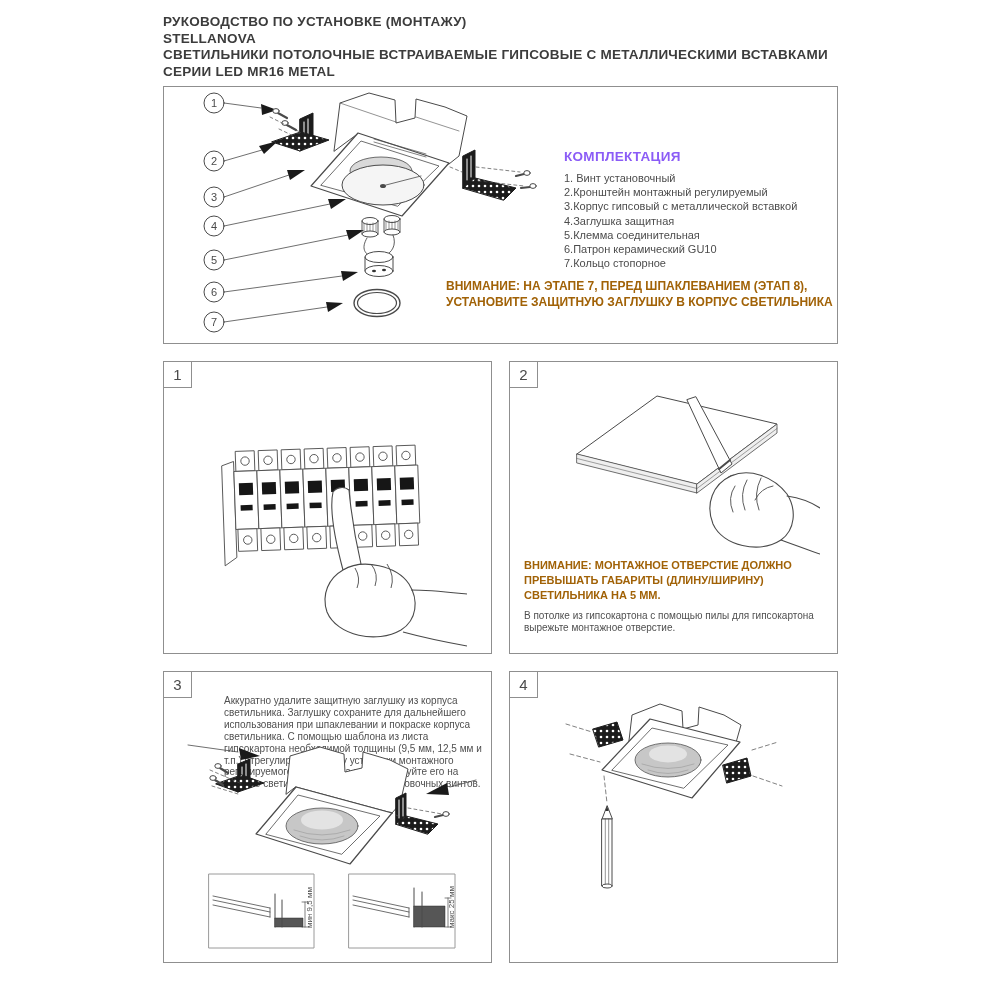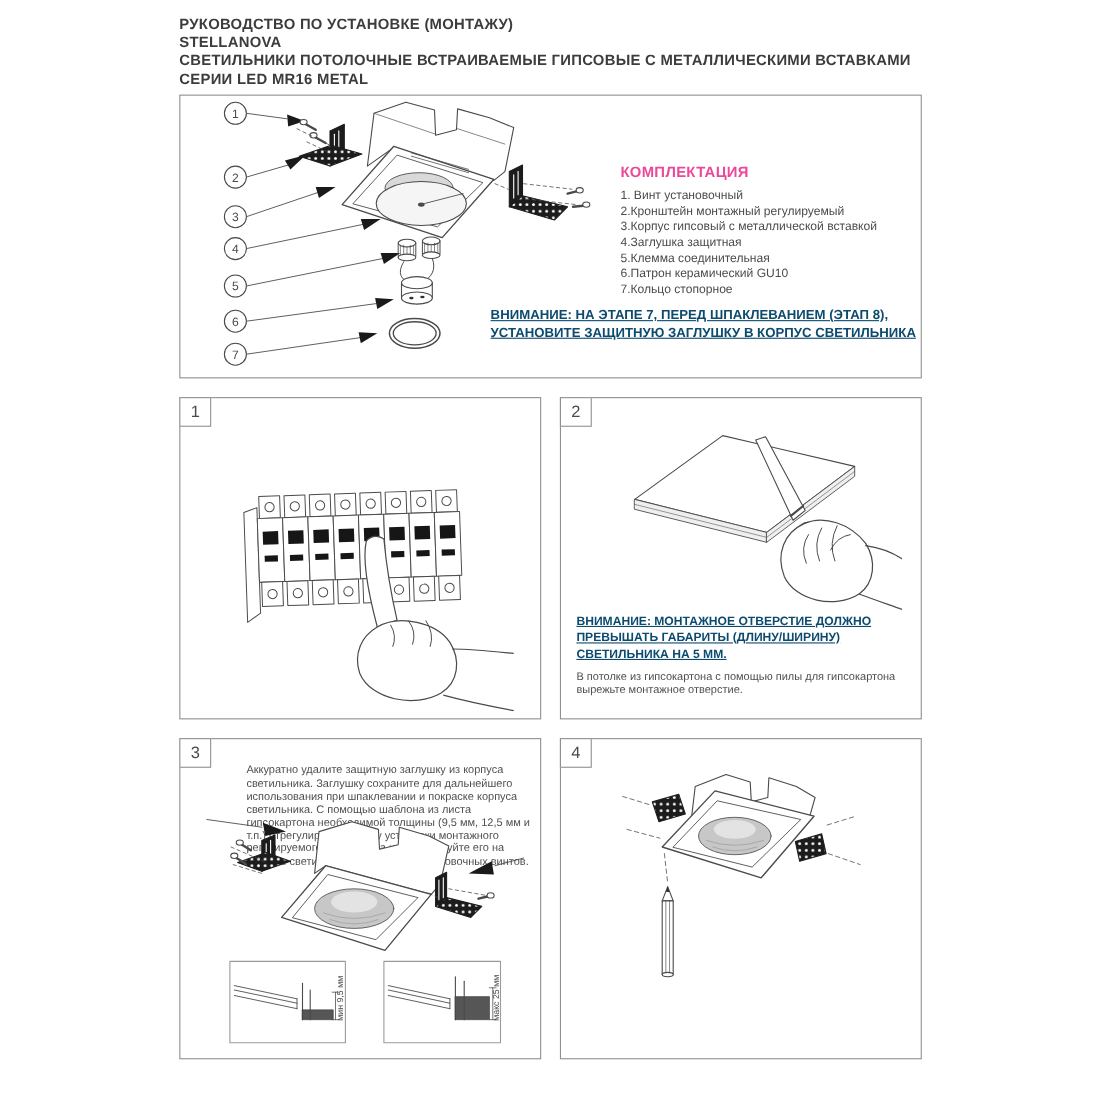--- a/index.html
+++ b/index.html
@@ -8,23 +8,23 @@
     font-family:"Liberation Sans", sans-serif;color:#3d3d3d;overflow:hidden;
   }
   .hdr{position:absolute;left:163px;top:14px;font-size:13.5px;font-weight:bold;
        line-height:16.5px;letter-spacing:.25px;color:#3c3c3c;}
   .hdr div{white-space:nowrap;}
   .panel{position:absolute;border:1px solid #8f8f8f;background:#fff;box-sizing:border-box;}
   .numbox{position:absolute;left:-1px;top:-1px;width:29px;height:27px;border:1px solid #8f8f8f;
           background:#fff;display:flex;align-items:center;justify-content:center;
           font-size:15px;color:#4a4a4a;box-sizing:border-box;}
   .kit{position:absolute;left:400px;top:62px;}
-  .kit-title{font-size:13.5px;font-weight:bold;letter-spacing:.3px;color:#ec4899;margin-bottom:7px;}
+  .kit-title{font-size:13.5px;font-weight:bold;letter-spacing:.3px;color:#8b5cf6;margin-bottom:7px;}
   .kit-item{font-size:11px;line-height:14.2px;color:#4c4c4c;}
-  .warn{font-weight:bold;color:#0c4a6e;text-decoration:underline;}
+  .warn{font-weight:bold;color:#a16207;}
   .top-warn{position:absolute;left:282px;top:191px;width:395px;font-size:12px;line-height:16px;}
   .s1-warn{position:absolute;left:52px;top:32px;width:262px;font-size:11.5px;line-height:15.5px;}
   .s2-warn{position:absolute;left:14px;top:196px;width:318px;font-size:11px;line-height:15px;}
   .bodytxt{font-size:10px;line-height:11.9px;color:#4f4f4f;margin-top:12px;}
   .s2-body{position:absolute;left:14px;top:236px;width:318px;}
   .s3-body{position:absolute;left:60px;top:11px;width:268px;}
   .s4-body{position:absolute;left:14px;top:232px;width:314px;}
   svg{position:absolute;}
   svg text{font-family:"Liberation Sans", sans-serif;}
   .callout-num{font-size:11px;fill:#4a4a4a;}

